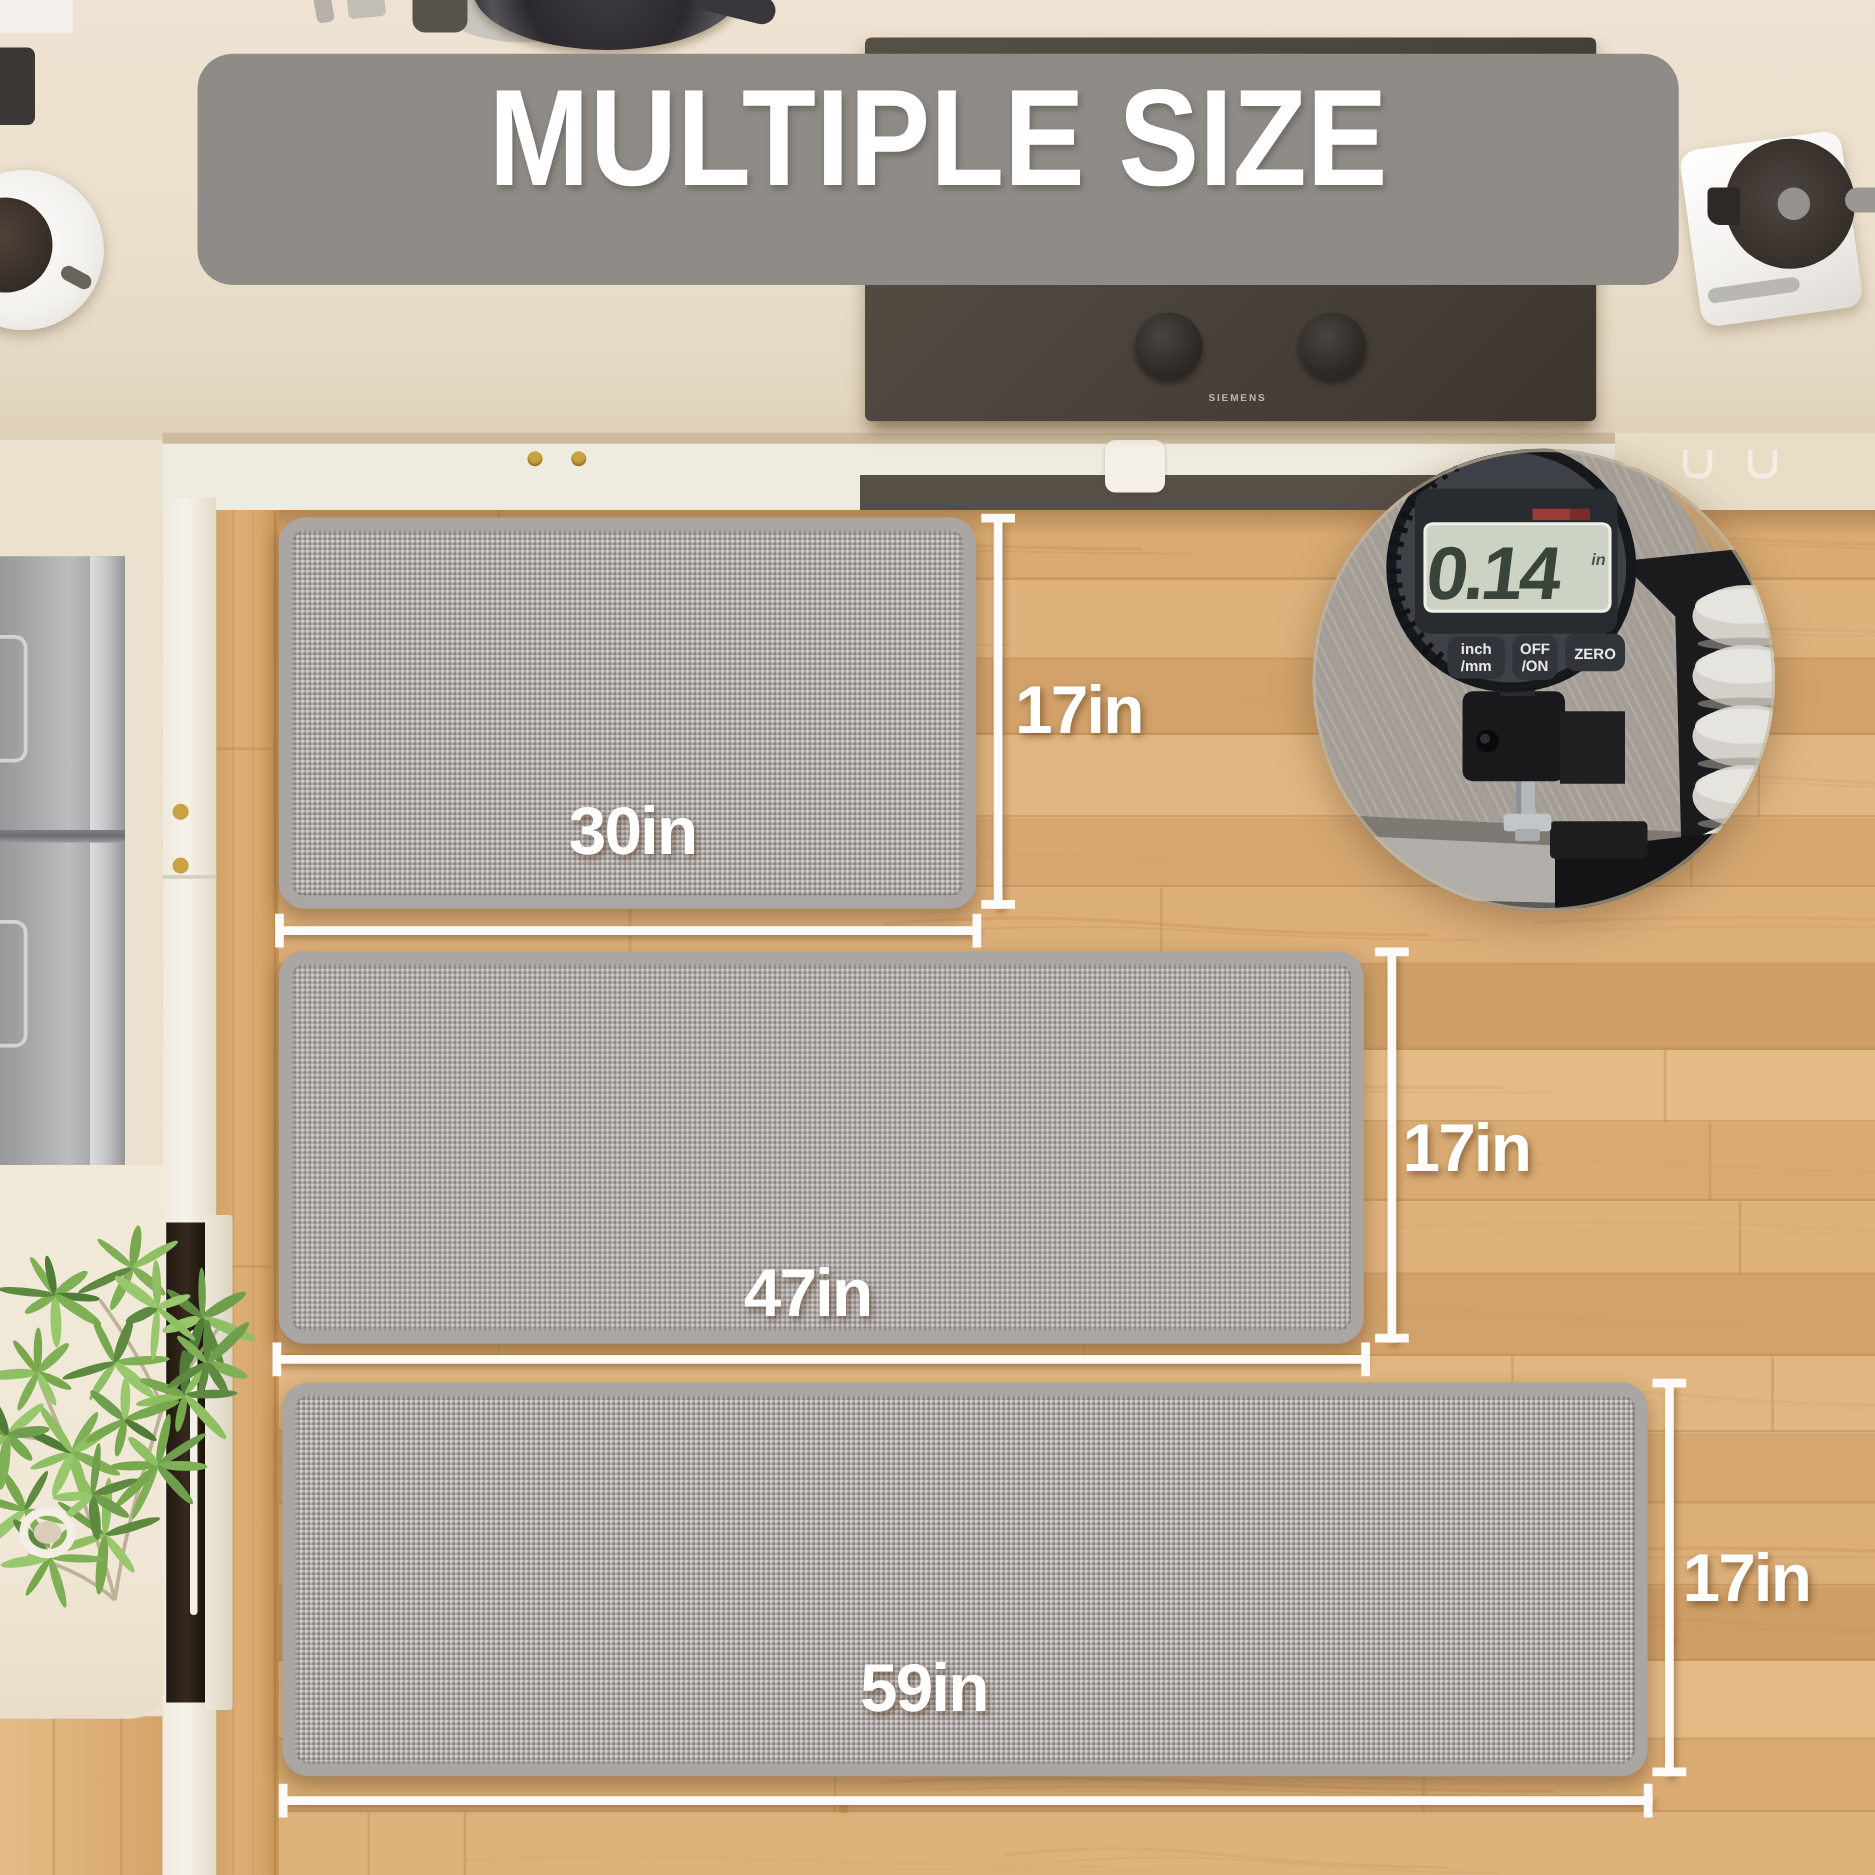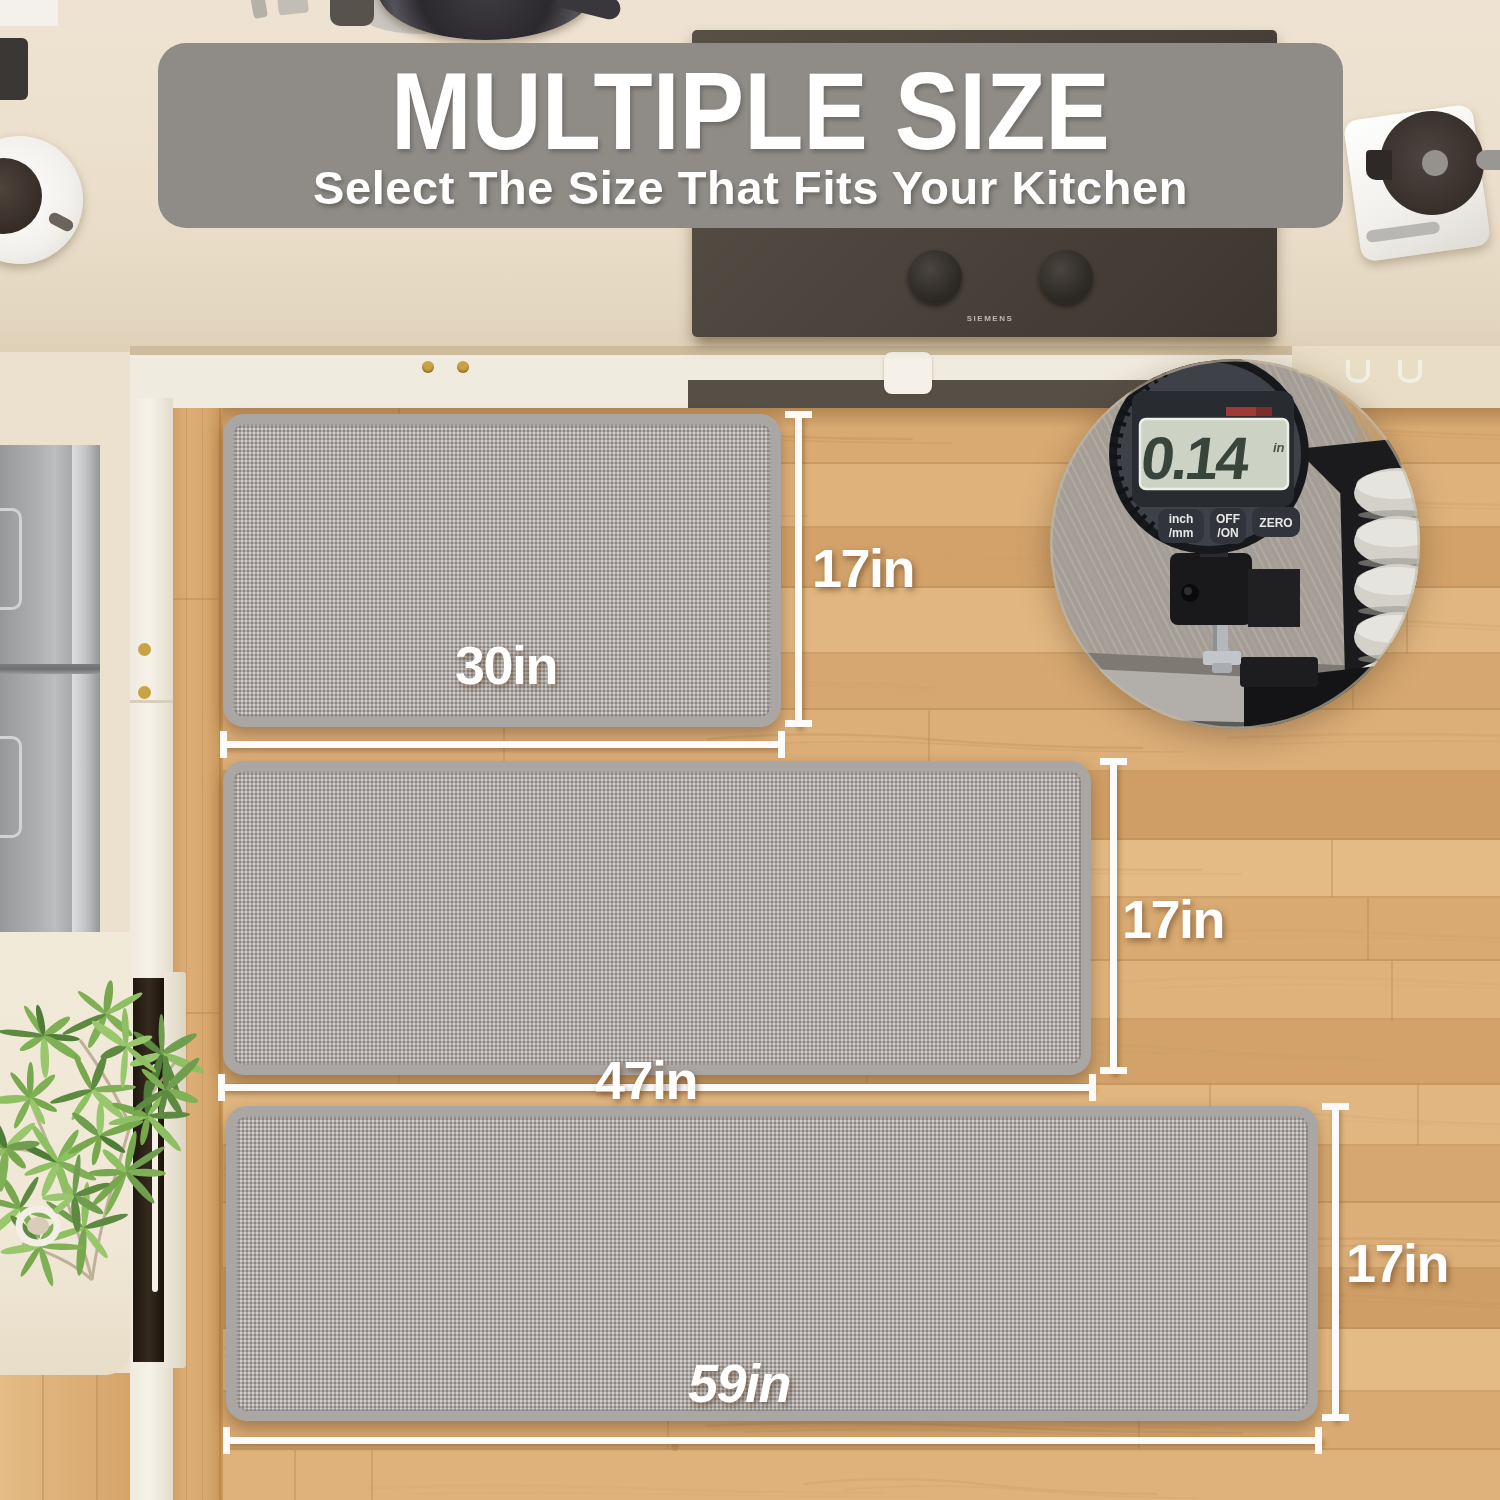--- a/index.html
+++ b/index.html
@@ -631,45 +631,44 @@
   <div class="dimv" style="left:795px;top:414px;height:313px;"></div>
   <div class="tick" style="left:785px;top:411px;width:27px;height:7px;"></div>
   <div class="tick" style="left:785px;top:720px;width:27px;height:7px;"></div>
 
   <div class="matlabel" style="left:812px;top:537px;">17in</div>
 
   <div class="dimh" style="left:221px;top:1084px;width:872px;"></div>
   <div class="tick" style="left:218px;top:1074px;width:7px;height:27px;"></div>
   <div class="tick" style="left:1089px;top:1074px;width:7px;height:27px;"></div>
 
-  <div class="matlabel" style="left:595px;top:1004px;margin-top:45px;">47in</div>
+  <div class="matlabel" style="left:595px;top:1004px;">47in</div>
 
   <div class="dimv" style="left:1110px;top:761px;height:313px;"></div>
   <div class="tick" style="left:1100px;top:758px;width:27px;height:7px;"></div>
   <div class="tick" style="left:1100px;top:1067px;width:27px;height:7px;"></div>
 
   <div class="matlabel" style="left:1122px;top:888px;">17in</div>
 
   <div class="dimh" style="left:226px;top:1437px;width:1096px;"></div>
   <div class="tick" style="left:223px;top:1427px;width:7px;height:27px;"></div>
   <div class="tick" style="left:1315px;top:1427px;width:7px;height:27px;"></div>
 
-  <div class="matlabel" style="left:688px;top:1352px;font-style:italic;">59in</div>
+  <div class="matlabel" style="left:688px;top:1320px;">59in</div>
 
   <div class="dimv" style="left:1332px;top:1106px;height:315px;"></div>
   <div class="tick" style="left:1322px;top:1103px;width:27px;height:7px;"></div>
   <div class="tick" style="left:1322px;top:1414px;width:27px;height:7px;"></div>
 
   <div class="matlabel" style="left:1346px;top:1232px;">17in</div>
 
   <div class="abs" style="left:158px;top:43px;width:1185px;height:185px;border-radius:28px;background:#8f8c88;"></div>
 
   <div class="abs" style="left:158px;top:47px;width:1185px;text-align:center;color:#fff;font-weight:bold;font-size:110px;letter-spacing:0px;text-shadow:2px 3px 5px rgba(60,55,50,.4);transform:scaleX(0.88);transform-origin:50% 50%;">MULTIPLE SIZE</div>
 
-  <div class="abs" style="left:158px;top:160px;width:1185px;text-align:center;color:#fff;font-weight:bold;font-size:47px;letter-spacing:0.6px;text-shadow:2px 3px 4px rgba(60,55,50,.45);">Select The Size That Fits Your Kitchen</div>
 
   <svg class="abs" style="left:1048px;top:357px;filter:drop-shadow(0 8px 16px rgba(70,45,20,.35));" width="374" height="374" viewBox="0 0 374 374">
     <defs>
       <clipPath id="circ">
           <circle cx="187" cy="187" r="185"></circle>
         </clipPath>
     </defs>
     <g clip-path="url(#circ)">
 
       <rect x="0" y="0" width="374" height="374" fill="#a39d96"></rect>

